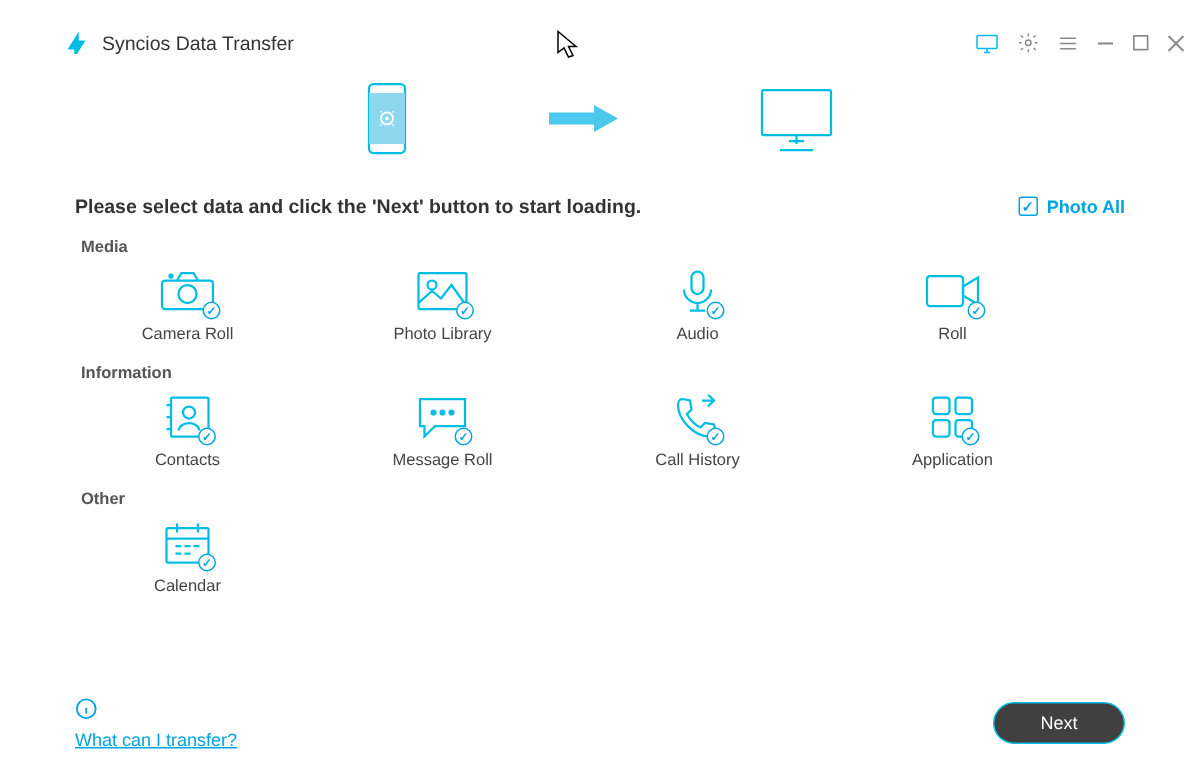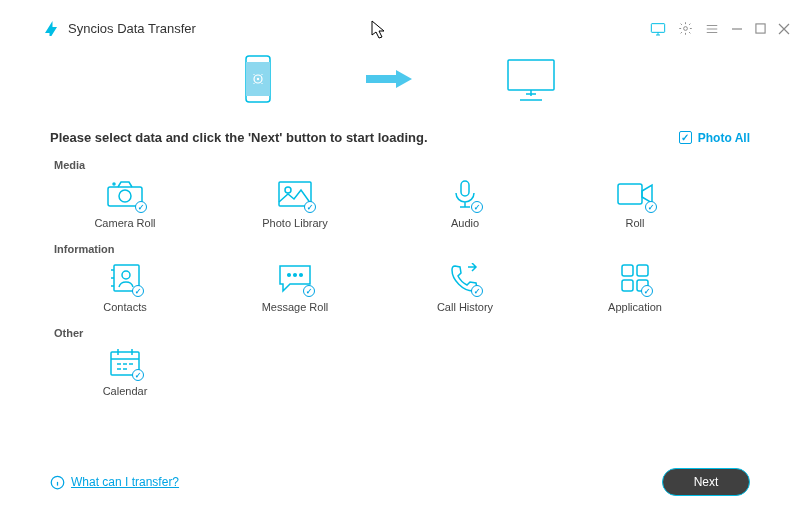--- a/index.html
+++ b/index.html
@@ -15,21 +15,21 @@
 .selectall { display: flex; align-items: center; gap: 6px; color: #00a4e4; font-size: 12px; font-weight: bold; cursor: pointer; }
 .selectall .cb { width: 13px; height: 13px; border: 1.5px solid #00a4e4; display: inline-flex; align-items: center; justify-content: center; font-size: 10px; color: #00a4e4; border-radius: 2px; }
 .section-title { font-size: 11px; font-weight: bold; color: #555; padding: 14px 0 6px 54px; }
 .row { display: flex; padding: 0 40px; }
 .item { width: 170px; display: flex; flex-direction: column; align-items: center; gap: 6px; cursor: pointer; }
 .item .iconwrap { height: 34px; display:flex; align-items:center; justify-content:center; position:relative; }
 .item .lbl { font-size: 11px; color: #444; }
 .badge { position:absolute; width:12px; height:12px; border-radius:50%; background:#fff; border:1.5px solid #00a4e4; right:-3px; bottom:-2px; display:flex; align-items:center; justify-content:center; }
 .badge::after { content:"✓"; font-size:8px; color:#00a4e4; font-weight:bold; }
 .footer { position:absolute; bottom:0; left:0; right:0; height:56px; display:flex; align-items:center; padding: 0 50px; }
-.help { display:flex; align-items:flex-start; gap:6px; color:#00a4e4; font-size:12px; }
+.help { display:flex; align-items:flex-start; gap:6px; color:#00a4e4; font-size:12px;flex-direction:column; }
 .help a { color:#00a4e4; text-decoration: underline; }
 .spacer { flex:1; }
 .btn { width: 88px; height: 28px; border-radius: 14px; font-size: 12px; display:inline-flex; align-items:center; justify-content:center; cursor:pointer; margin-left:10px; }
 .btn-back { background:#fff; border:1.5px solid #00bde5; color:#00a4e4; }
 .btn-next { background:#404040; border:1.5px solid #00bde5; color:#fff; }
 .cursor { position:absolute; left:371px; top:20px; pointer-events:none; }
 svg.ic { stroke:#00bde5; fill:none; stroke-width:1.5; }
 </style>
 </head>
 <body>

